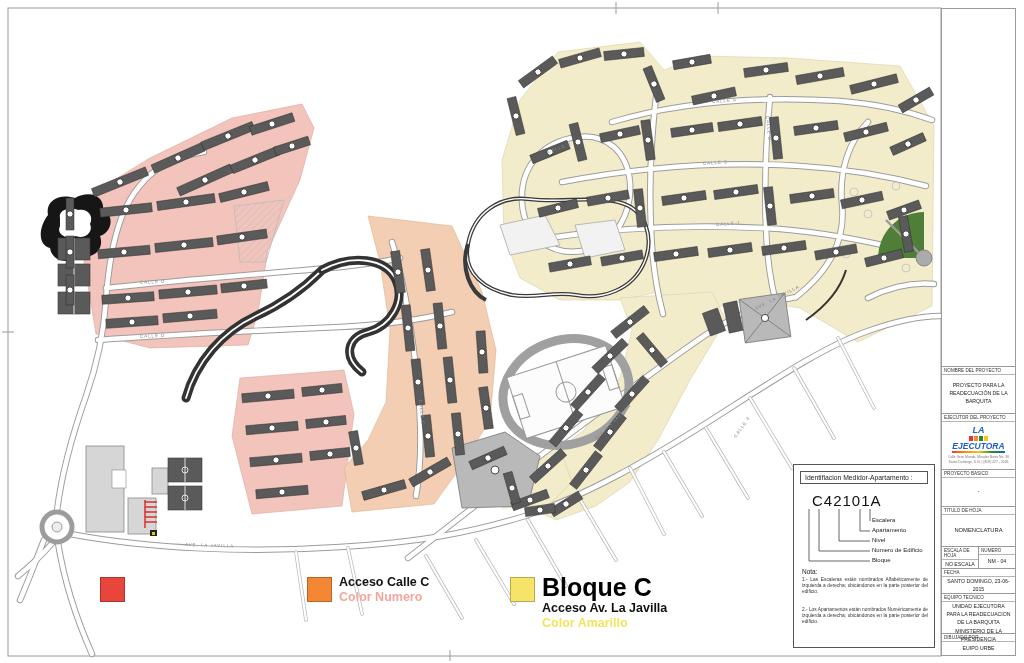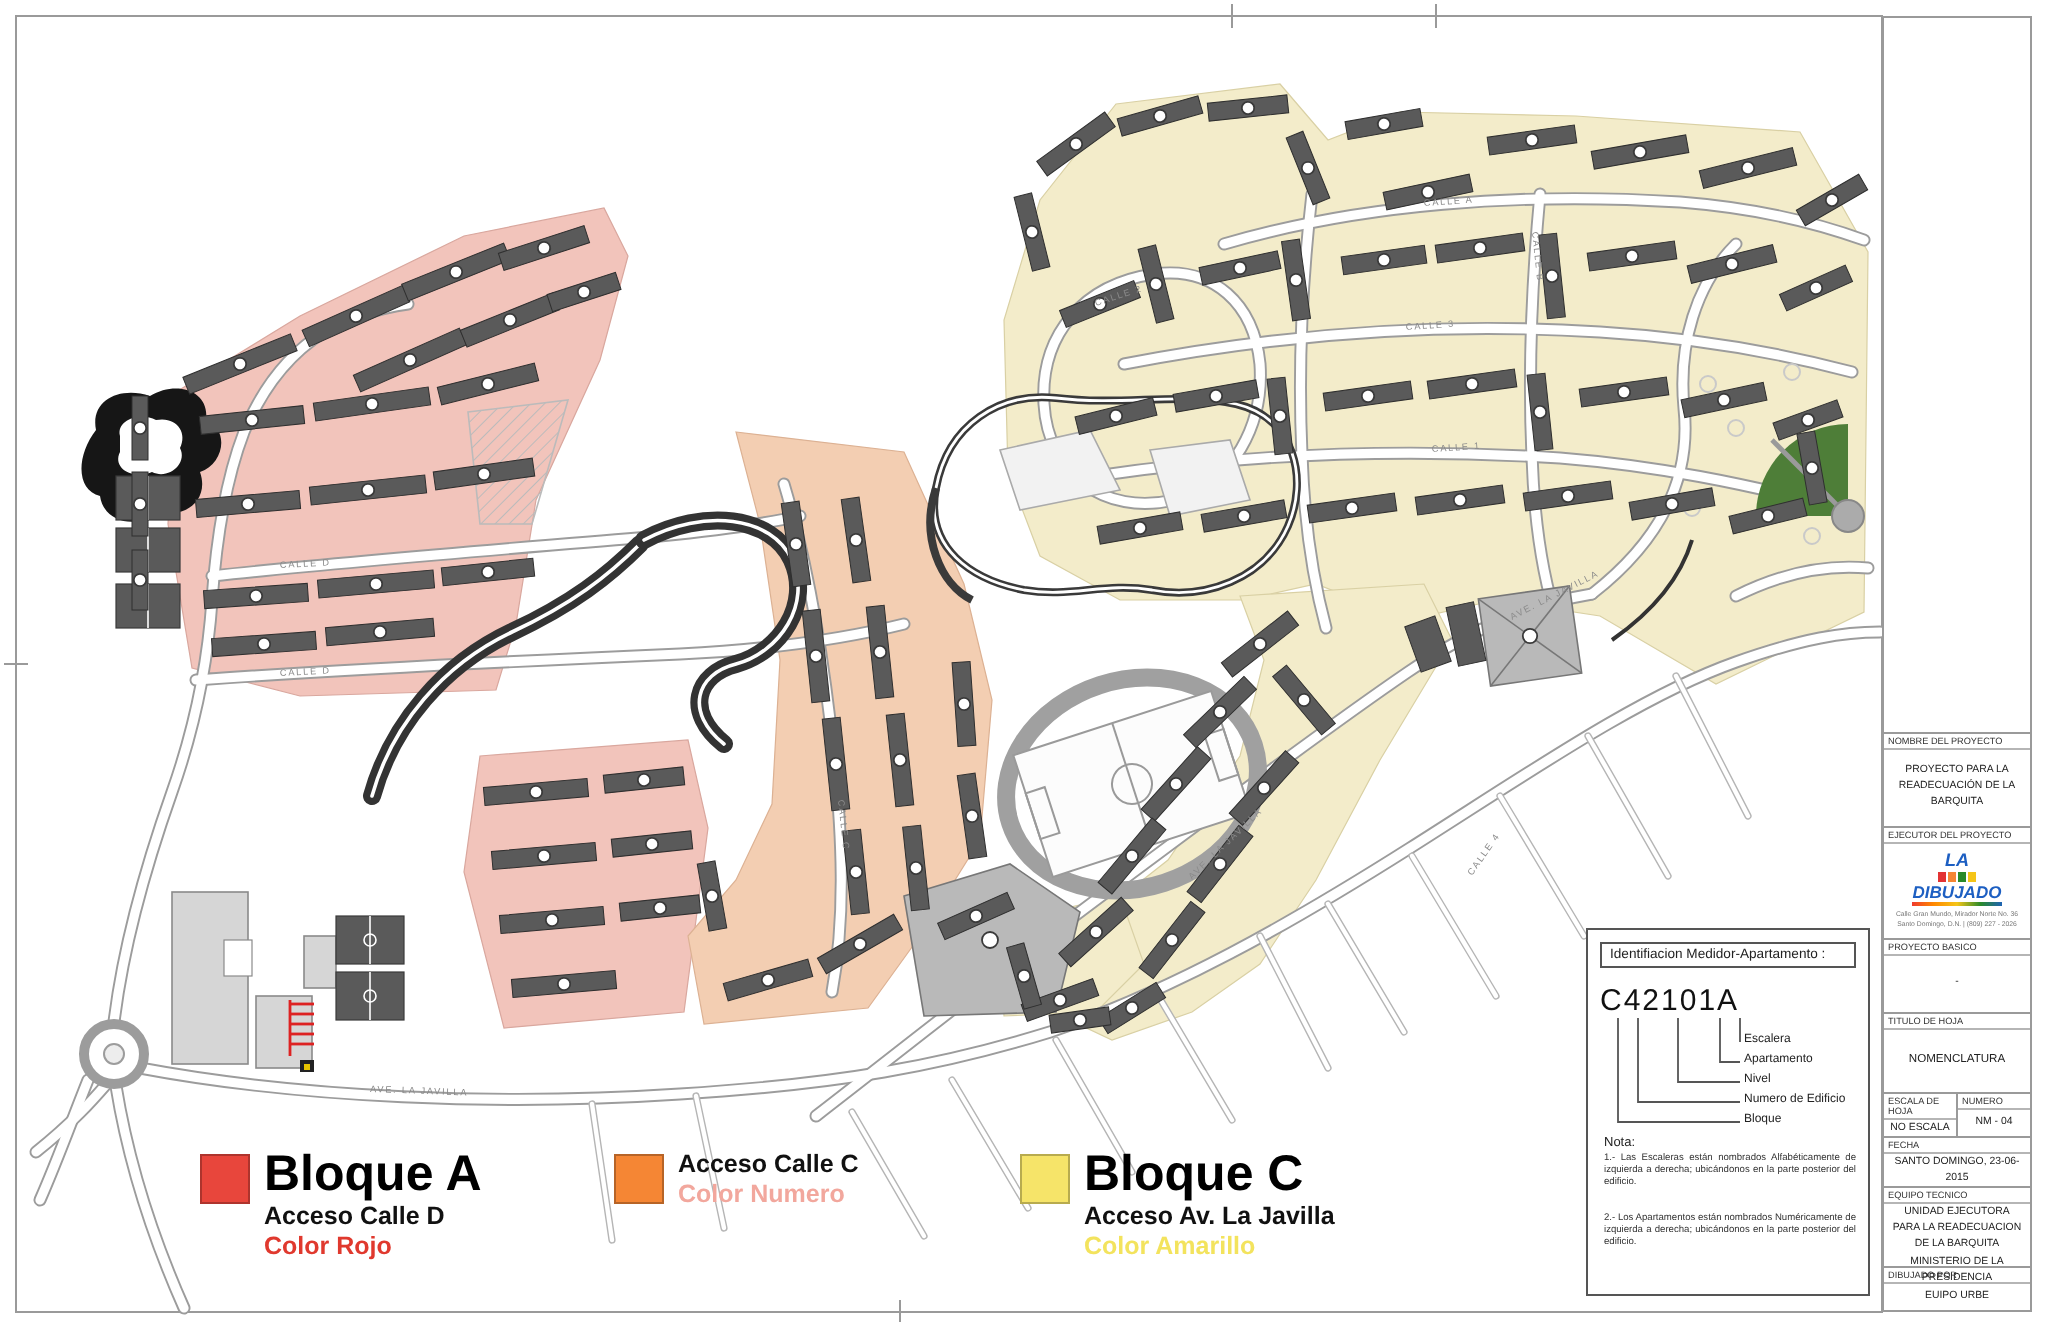--- a/index.html
+++ b/index.html
@@ -37,21 +37,21 @@
   
   .legend-item{position:absolute;top:574px;display:flex;align-items:flex-start;}
   .swatch{width:23px;height:23px;margin-top:3px;border:1px solid rgba(0,0,0,.25);}
   .leg-col{margin-left:7px;}
   .leg-title{font-size:25px;font-weight:bold;line-height:1.05;color:#000;}
   .leg-sub{font-size:12.5px;font-weight:bold;color:#111;margin-top:1px;}
   .leg-color{font-size:12.5px;font-weight:bold;margin-top:1px;}
   
   #idbox{position:absolute;left:793px;top:464px;width:142px;height:184px;border:1px solid #555;background:#fff;box-sizing:border-box;}
   #idbox .hdr{position:absolute;left:6px;right:6px;top:6px;height:13px;border:1px solid #555;font-size:6.8px;color:#222;padding:2px 0 0 4px;box-sizing:border-box;}
-  #idbox .code{position:absolute;left:6px;top:27px;font-size:15px;letter-spacing:1px;color:#111;}
+  #idbox .code{position:absolute;left:18px;top:27px;font-size:15px;letter-spacing:1px;color:#111;}
   #idbox svg{position:absolute;left:0;top:0;}
   .idlbl{position:absolute;left:78px;font-size:6px;color:#222;white-space:nowrap;}
   .nota-t{position:absolute;left:8px;top:103px;font-size:6.5px;color:#222;}
   .nota{position:absolute;left:8px;right:6px;font-size:4.8px;line-height:1.3;color:#333;text-align:justify;}
   
   #tblock{position:absolute;left:941px;top:8px;width:75px;height:648px;border:1px solid #9a9a9a;box-sizing:border-box;display:flex;flex-direction:column;background:#fff;}
   .tb-spacer{height:357px;border-bottom:1px solid #9a9a9a;}
   .tb-sec{border-bottom:1px solid #9a9a9a;display:flex;flex-direction:column;box-sizing:border-box;}
   .tb-h{font-size:4.6px;color:#333;border-bottom:1px solid #b5b5b5;padding:1px 2px;flex:none;}
   .tb-c{flex:1;display:flex;flex-direction:column;align-items:center;justify-content:center;text-align:center;font-size:5.2px;color:#222;padding:1px 3px;line-height:1.5;}
@@ -643,25 +643,20 @@
       <text class="streetlbl" transform="translate(548,153) rotate(-18)">CALLE 2</text>
       <text class="streetlbl" transform="translate(766,116) rotate(84)">CALLE B</text>
       <text class="streetlbl" transform="translate(736,438) rotate(-55)">CALLE 4</text>
       <text class="streetlbl" transform="translate(140,338) rotate(-3)">CALLE D</text>
     </g>
   </svg>
 
 
   <div class="legend-item" style="left:100px;">
     <div class="swatch" style="background: rgb(232, 70, 60);"></div>
-    <div class="leg-col">
-      <div class="leg-title">Bloque A</div>
-      <div class="leg-sub">Acceso Calle D</div>
-      <div class="leg-color" style="color: rgb(224, 57, 46);">Color Rojo</div>
-    </div>
   </div>
   <div class="legend-item" style="left:307px;">
     <div class="swatch" style="background: rgb(245, 134, 52);"></div>
     <div class="leg-col">
       <div class="leg-sub">Acceso Calle C</div>
       <div class="leg-color" style="color: rgb(242, 167, 157);">Color Numero</div>
     </div>
   </div>
   <div class="legend-item" style="left:510px;">
     <div class="swatch" style="background: rgb(246, 228, 105);"></div>
@@ -704,21 +699,21 @@
       <div class="tb-h">EJECUTOR DEL PROYECTO</div>
       <div class="tb-c">
         <div style="display:flex;flex-direction:column;align-items:center;">
           <span class="logo-la">LA</span>
           <span class="logo-icons">
             <span style="background:#e33333;"></span>
             <span style="background:#f58634;"></span>
             <span style="background:#2a8a2a;"></span>
             <span style="background:#f5c518;"></span>
           </span>
-          <span class="logo-main">DIBUJADO</span>
+          <span class="logo-main">EJECUTORA</span>
           <span class="logo-addr">Calle Gran Mundo, Mirador Norte No. 36</span>
           <span class="logo-addr" style="margin-top:0;">Santo Domingo, D.N. | (809) 227 - 2026</span>
         </div>
       </div>
     </div>
     <div class="tb-sec" style="height:37px;">
       <div class="tb-h">PROYECTO BASICO</div>
       <div class="tb-c">-</div>
     </div>
     <div class="tb-sec" style="height:40px;">

